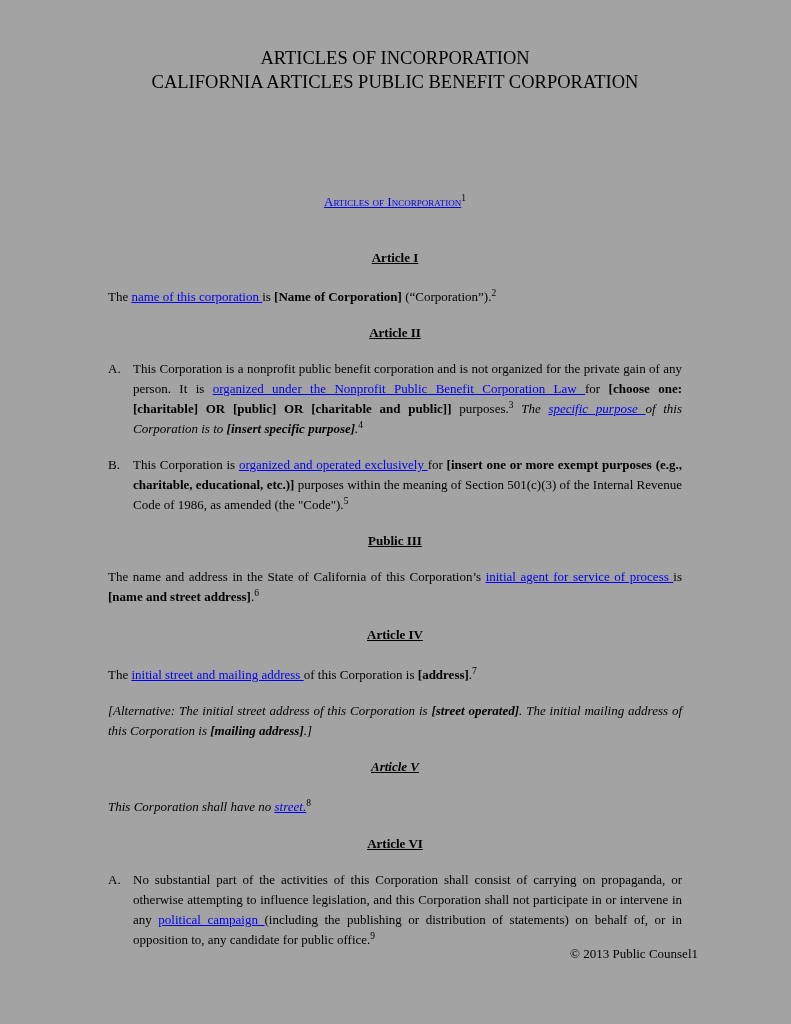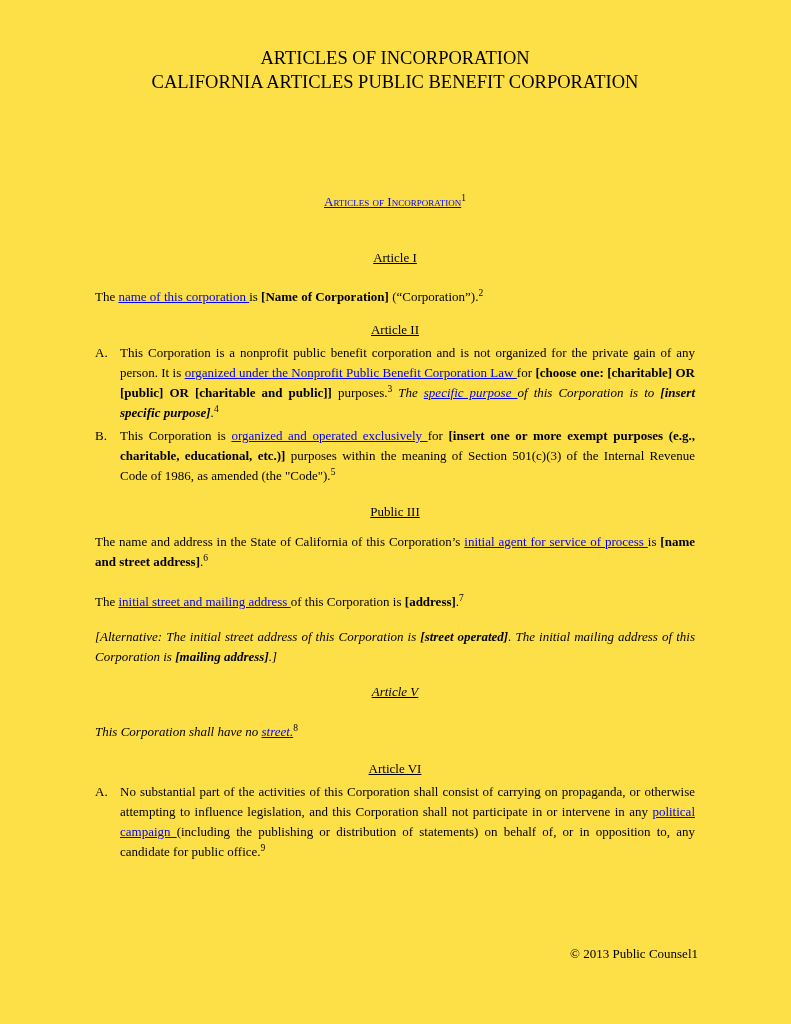--- a/index.html
+++ b/index.html
@@ -1,26 +1,26 @@
 <!DOCTYPE html>
 <html style="--link-color: #0000EE;"><head>
 <meta charset="utf-8">
 <style>
   * { box-sizing: border-box; }
   html, body { margin: 0; padding: 0; background: #ffffff; }
   .page {
-    width: 791px; height: 1024px; position: relative; background: #fde047;
+    width: 791px; height: 1024px; position: relative; background: #a3a3a3;
     font-family: "Liberation Serif", "DejaVu Serif", serif;
     font-size: 13px; line-height: 20px; color: #000000;
     padding: 46px 93px 0 92px; overflow: hidden;
   }
   .doc-title { text-align: center; font-size: 18.5px; line-height: 24px; }
   .center { text-align: center; }
-  p, h2, div.list-item { margin: 3px; }
-  .art-heading { text-align: center; font-size: 13px; font-weight: normal; line-height: 20px; }
+  p, h2, div.list-item { margin: 16px; }
+  .art-heading { text-align: center; font-size: 13px; font-weight: bold; line-height: 20px; }
   .art-heading .hu { text-decoration: underline; }
   .art-heading.it { font-style: italic; text-align: center; }
   .body-p { text-align: justify; }
   .list-item { position: relative; padding-left: 25px; text-align: justify; }
   .list-item .marker { position: absolute; left: 0; top: 0; }
   a.doc-link { color: var(--link-color, #0000EE); text-decoration: underline; cursor: pointer; }
   .b { font-weight: bold; }
   .i { font-style: italic; }
   .sc { font-variant: small-caps; }
   sup { font-size: 9.5px; line-height: 0; vertical-align: super; }
@@ -56,20 +56,21 @@
 
   <div class="list-item mt14">
     <span class="marker">B.</span>
     <span><span>This Corporation is </span><a href="#" class="doc-link">organized and operated exclusively </a><span>for </span><span class="b">[insert one or more exempt purposes (e.g., charitable, educational, etc.)]</span><span> purposes within the meaning of Section 501(c)(3) of the Internal Revenue Code of 1986, as amended (the "Code").</span><sup>5</sup></span>
   </div>
 
   <h2 class="art-heading mt16"><span class="hu">Public III</span></h2>
 
   <p class="body-p mt10"><span>The name and address in the State of California of this Corporation’s </span><a href="#" class="doc-link">initial agent for service of process </a><span>is </span><span class="b">[name and street address]</span><span>.</span><sup>6</sup></p>
 
+  <h2 class="art-heading mt18"><span class="hu">Article IV</span></h2>
 
   <p class="body-p mt20"><span>The </span><a href="#" class="doc-link">initial street and mailing address </a><span>of this Corporation is </span><span class="b">[address]</span><span>.</span><sup>7</sup></p>
 
   <p class="body-p mt15"><span class="i">[Alternative: The initial street address of this Corporation is </span><span class="b i">[street operated]</span><span class="i">. The initial mailing address of this Corporation is </span><span class="b i">[mailing address]</span><span class="i">.]</span></p>
 
   <h2 class="art-heading it mt15"><span class="hu">Article V</span></h2>
 
   <p class="body-p mt20"><span class="i">This Corporation shall have no </span><a href="#" class="doc-link i">street.</a><sup>8</sup></p>
 
   <h2 class="art-heading mt17"><span class="hu">Article VI</span></h2>

